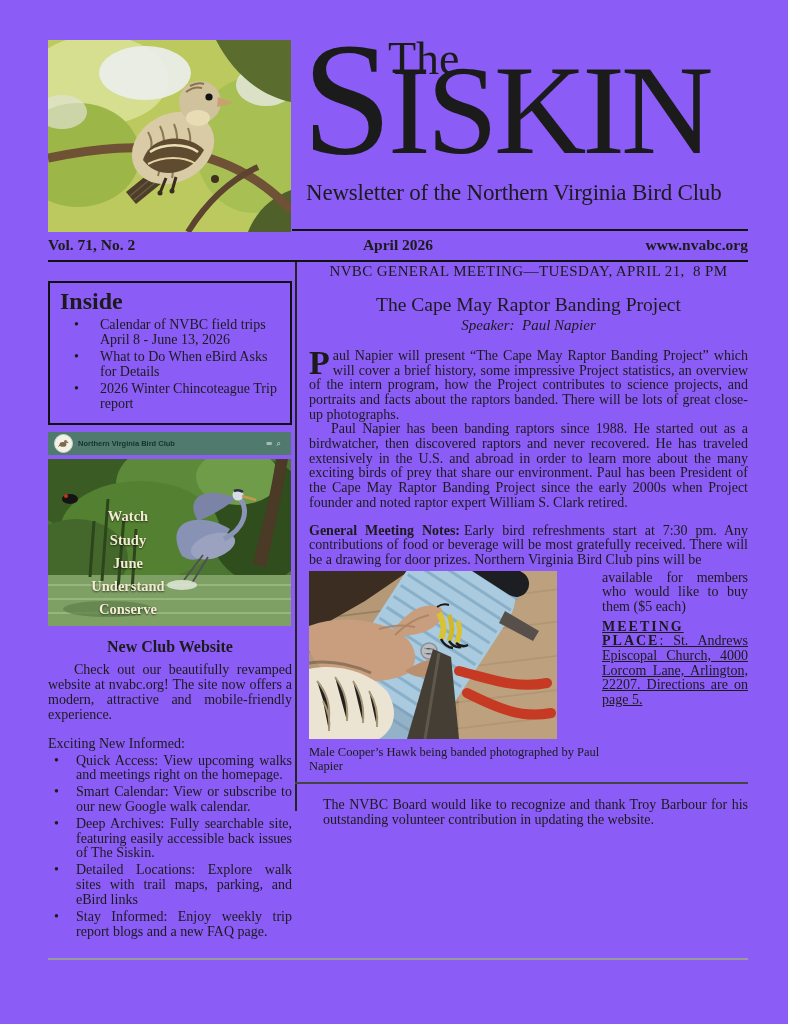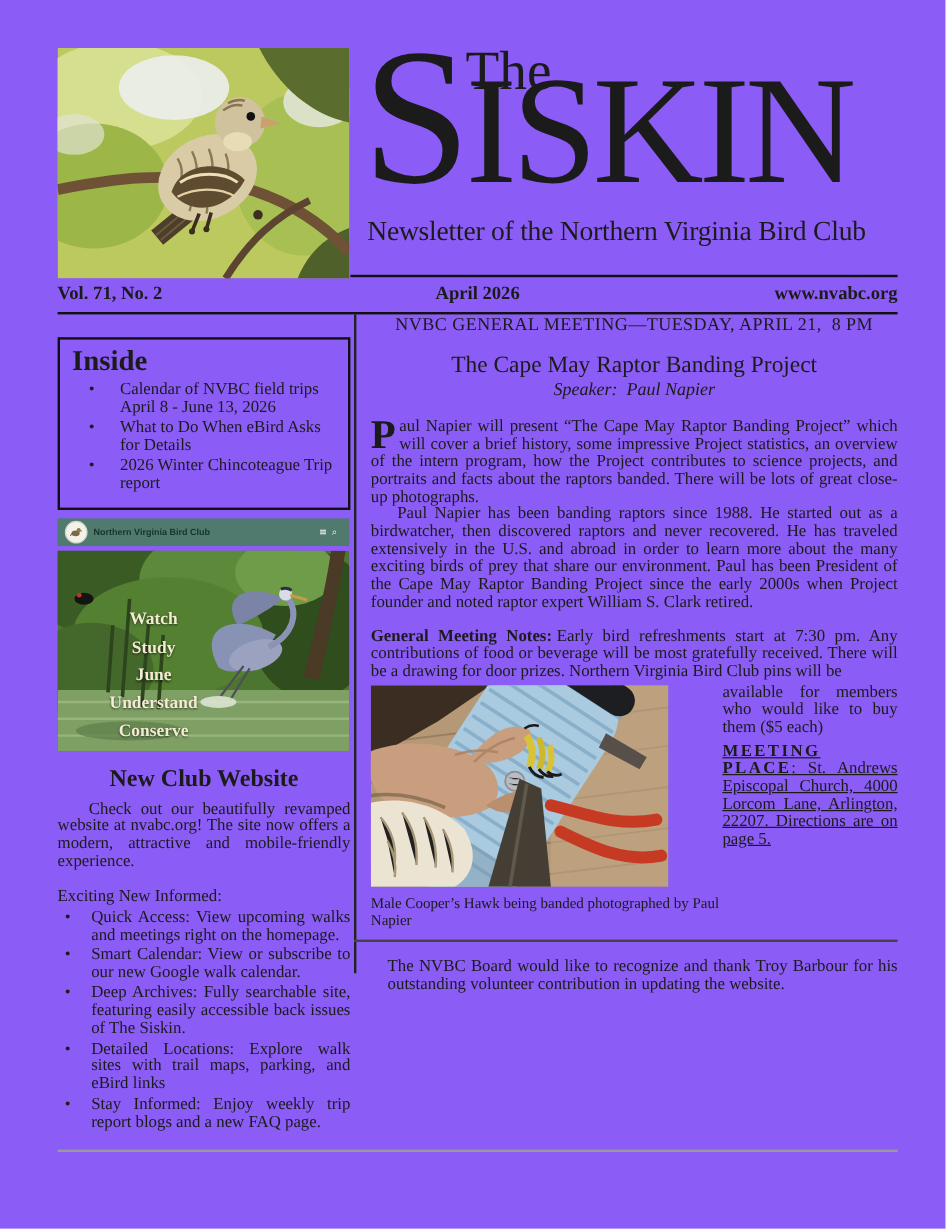--- a/index.html
+++ b/index.html
@@ -43,21 +43,21 @@
   .webshot { margin-top:7px; width:243px; }
   .webshot-header { height:23px; background:#4f7a6d; display:flex; align-items:center; padding:0 6px; box-sizing:border-box; }
   .webshot-logo { width:17px; height:17px; border-radius:50%; background:#f4f2e8; border:1px solid #cfd6c8; display:flex; align-items:center; justify-content:center; }
   .webshot-title { font-family:"Liberation Sans",sans-serif; font-size:7.5px; font-weight:bold; color:#17332a; margin-left:5px; flex:1; }
   .webshot-icons { color:#e9efe9; font-size:8px; letter-spacing:4px; font-family:"DejaVu Sans",sans-serif; }
   .webshot-hero { position:relative; width:260px; height:167px; margin-top:4px; }
   .hero-overlay { position:absolute; left:10px; top:46px; width:140px; text-align:center;
     font-size:14.5px; font-weight:bold; color:#f3ecd2; line-height:1.6;
     text-shadow:0 1px 2px rgba(0,0,0,.65); }
 
-  .ncw-title { text-align:center; font-size:20px; font-weight:bold; margin:13px 0 7px 0; }
+  .ncw-title { text-align:center; font-size:16px; font-weight:bold; margin:13px 0 7px 0; }
   .ncw-intro { text-indent:26px; margin:0 0 14px 0; }
   .ncw-label { margin:0 0 2px 0; }
 
   
   .right-col { position:absolute; left:309px; top:264px; width:439px; font-size:14px; line-height:1.05; }
   .banner { text-align:center; font-size:15px; letter-spacing:0.4px; margin:0 0 15px 0; }
   .talk-title { text-align:center; font-size:19.5px; margin:0 0 3px 0; }
   .speaker { text-align:center; font-style:italic; font-size:15px; margin:0 0 15px 0; }
   .dropcap { float:left; font-size:34px; line-height:26px; font-weight:bold; padding:1px 3px 0 0; }
   .para2 { text-indent:22px; }

